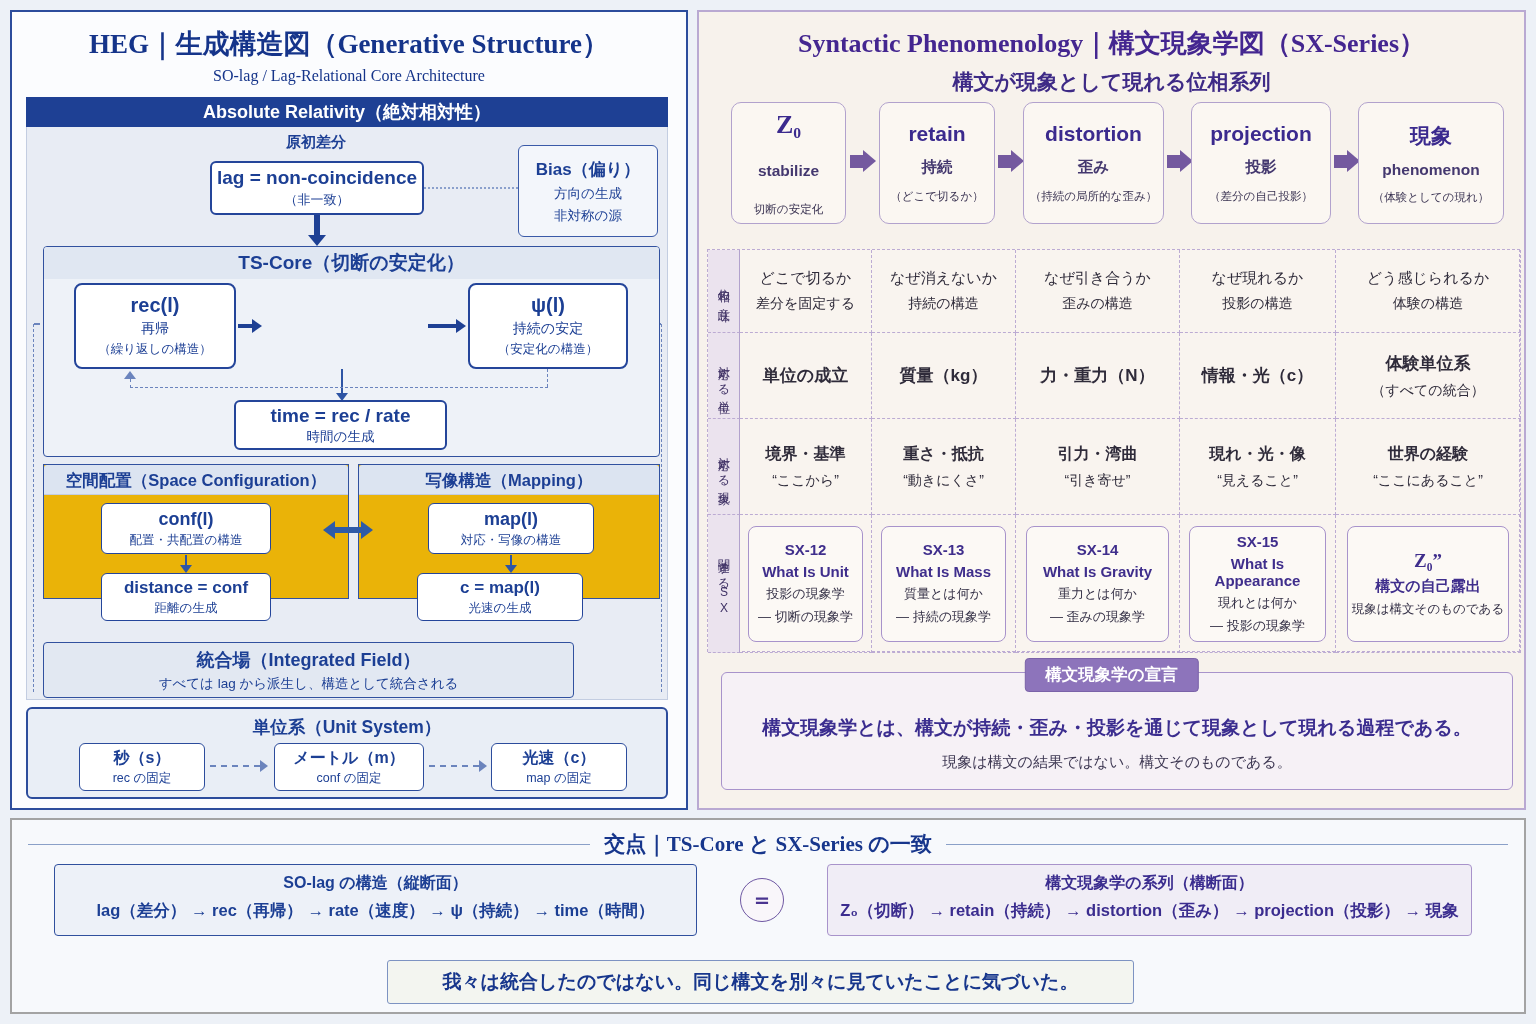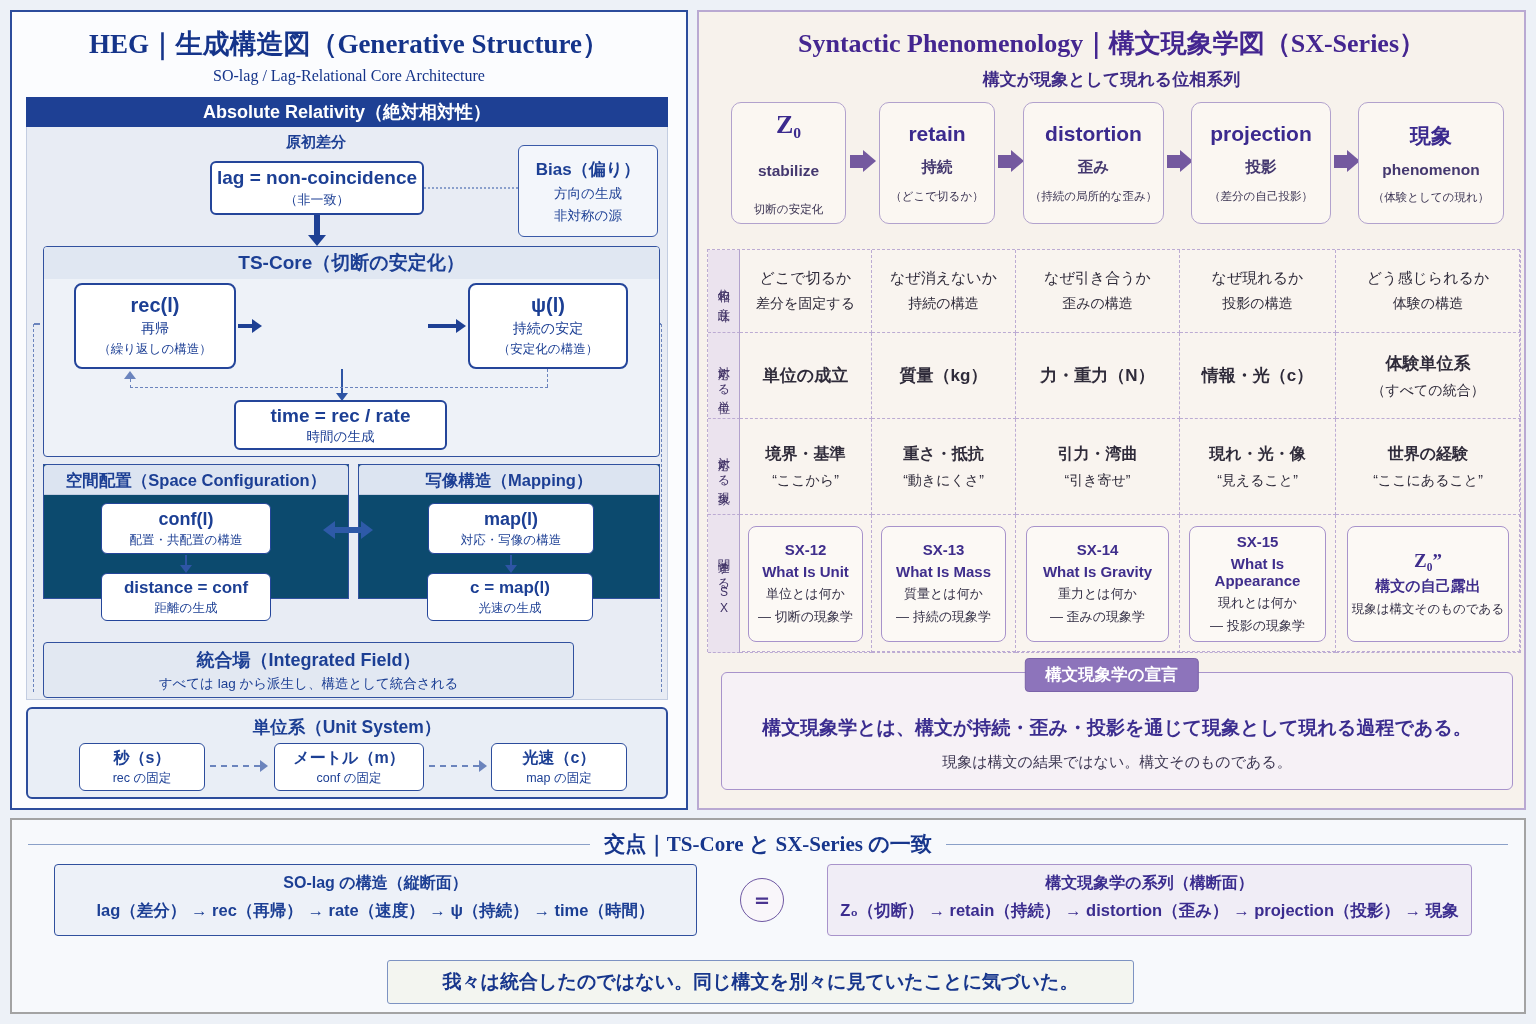--- a/index.html
+++ b/index.html
@@ -53,21 +53,21 @@
   .h-arrow .tril { width:0; height:0; border-top:7px solid transparent; border-bottom:7px solid transparent; border-right:10px solid #6b84bd; }
   .time-box { position:absolute; left:190px; top:153px; width:213px; height:50px; background:#ffffff; border:2px solid #24459a; border-radius:6px;
               display:flex; flex-direction:column; align-items:center; justify-content:center; gap:1px; }
   .time-box .l1 { font-size:19px; font-weight:bold; }
   .time-box .l2 { font-size:13.5px; }
   .dash-h { position:absolute; border-top:1.5px dashed #6b84bd; }
   .dash-v { position:absolute; border-left:1.5px dashed #6b84bd; }
   .thin-v { position:absolute; border-left:2px solid #2e55a5; }
   .tri-d-sm { position:absolute; width:0; height:0; border-left:6px solid transparent; border-right:6px solid transparent; border-top:8px solid #2e55a5; }
 
-  .sec-box { position:absolute; top:337px; height:135px; background:#0c4a6e; border:1.5px solid #31519f; border-radius:0; }
+  .sec-box { position:absolute; top:337px; height:135px; background:#eab308; border:1.5px solid #31519f; border-radius:0; }
   .sec-head{ height:30px; background:#dce4f1; border-bottom:1px solid #c3cde1; border-radius:3px 3px 0 0;
              text-align:center; line-height:30px; font-size:16.5px; font-weight:bold; }
   .in-box { position:absolute; background:#ffffff; border:1.5px solid #24459a; border-radius:6px;
             display:flex; flex-direction:column; align-items:center; justify-content:center; gap:2px; }
   .in-box .l1 { font-size:18px; font-weight:bold; }
   .in-box .l2 { font-size:12.5px; }
   .dbl-arrow { position:absolute; display:flex; align-items:center; z-index:3; }
   .dbl-arrow .bar { width:26px; height:6px; background:#2e5aa8; }
   .dbl-arrow .tl  { width:0; height:0; border-top:9px solid transparent; border-bottom:9px solid transparent; border-right:12px solid #2e5aa8; }
   .dbl-arrow .tr  { width:0; height:0; border-top:9px solid transparent; border-bottom:9px solid transparent; border-left:12px solid #2e5aa8; }
@@ -79,21 +79,21 @@
 
   .unit-box { position:absolute; left:14px; top:695px; width:642px; height:92px; background:#e9eef6; border:2px solid #2c4c9c; border-radius:6px; }
   .unit-title { text-align:center; margin-top:6px; font-size:17.5px; font-weight:bold; }
   .u-box { position:absolute; top:34px; height:48px; background:#ffffff; border:1.5px solid #2c4c9c; border-radius:6px;
            display:flex; flex-direction:column; align-items:center; justify-content:center; gap:1px; }
   .u-box .l1 { font-size:16px; font-weight:bold; }
   .u-box .l2 { font-size:12.5px; }
 
   
   .rp-title    { margin-top:14px; text-align:center; font-size:26px; font-weight:bold; color:#442690; }
-  .rp-subtitle { margin-top:7px;  text-align:center; font-size:17px; font-weight:bold; color:#3e2a86; }
+  .rp-subtitle { margin-top:7px;  text-align:center; font-size:21px; font-weight:bold; color:#3e2a86; }
   .f-box { position:absolute; top:90px; height:122px; background:#fbf7f2; border:1.5px solid #b2a2cd; border-radius:10px;
            display:flex; flex-direction:column; align-items:center; justify-content:center; gap:11px; text-align:center; }
   .f-box .t  { font-size:21px; font-weight:bold; color:#3b2a8e; }
   .f-box .t.serif { font-size:26px; }
   .f-box .m  { font-size:15.5px; font-weight:600; color:#44386f; }
   .f-box .s  { font-size:11.5px; color:#3a3352; }
   .blk-arrow { position:absolute; top:138px; display:flex; align-items:center; }
   .blk-arrow .bar { width:13px; height:13px; background:#74599f; }
   .blk-arrow .tri { width:0; height:0; border-top:11px solid transparent; border-bottom:11px solid transparent; border-left:13px solid #74599f; }
 
@@ -237,21 +237,21 @@
     </div>
 
     <div class="sec-box" style="left:331px; width:302px;">
       <div class="sec-head">写像構造（Mapping）</div>
       <div class="in-box" style="left:69px; top:38px; width:166px; height:51px;">
         <div class="l1">map(l)</div>
         <div class="l2">対応・写像の構造</div>
       </div>
       <div class="thin-v" style="left:151px; top:90px; height:12px;"></div>
       <div class="tri-d-sm" style="left:146px; top:100px;"></div>
-      <div class="in-box" style="left:68px; top:108px; width:166px; height:48px;">
+      <div class="in-box" style="left:58px; top:108px; width:166px; height:48px;">
         <div class="l1" style="font-size:17px;">c = map(l)</div>
         <div class="l2">光速の生成</div>
       </div>
     </div>
 
     <div class="integrated">
       <div class="l1">統合場（Integrated Field）</div>
       <div class="l2">すべては lag から派生し、構造として統合される</div>
     </div>
   </div>
@@ -396,21 +396,21 @@
         <div class="c2">“ここにあること”</div>
       </div>
 
     <div class="hcell">
         <span class="vtext">関連するSX</span>
       </div>
     <div class="cell">
       <div class="sx-box">
         <div class="id">SX-12</div>
         <div class="en">What Is Unit</div>
-        <div class="jp">単位とは何か</div>
+        <div class="jp">投影の現象学</div>
         <div class="sb">― 切断の現象学</div>
       </div>
     </div>
     <div class="cell">
       <div class="sx-box">
         <div class="id">SX-13</div>
         <div class="en">What Is Mass</div>
         <div class="jp">質量とは何か</div>
         <div class="sb">― 持続の現象学</div>
       </div>

